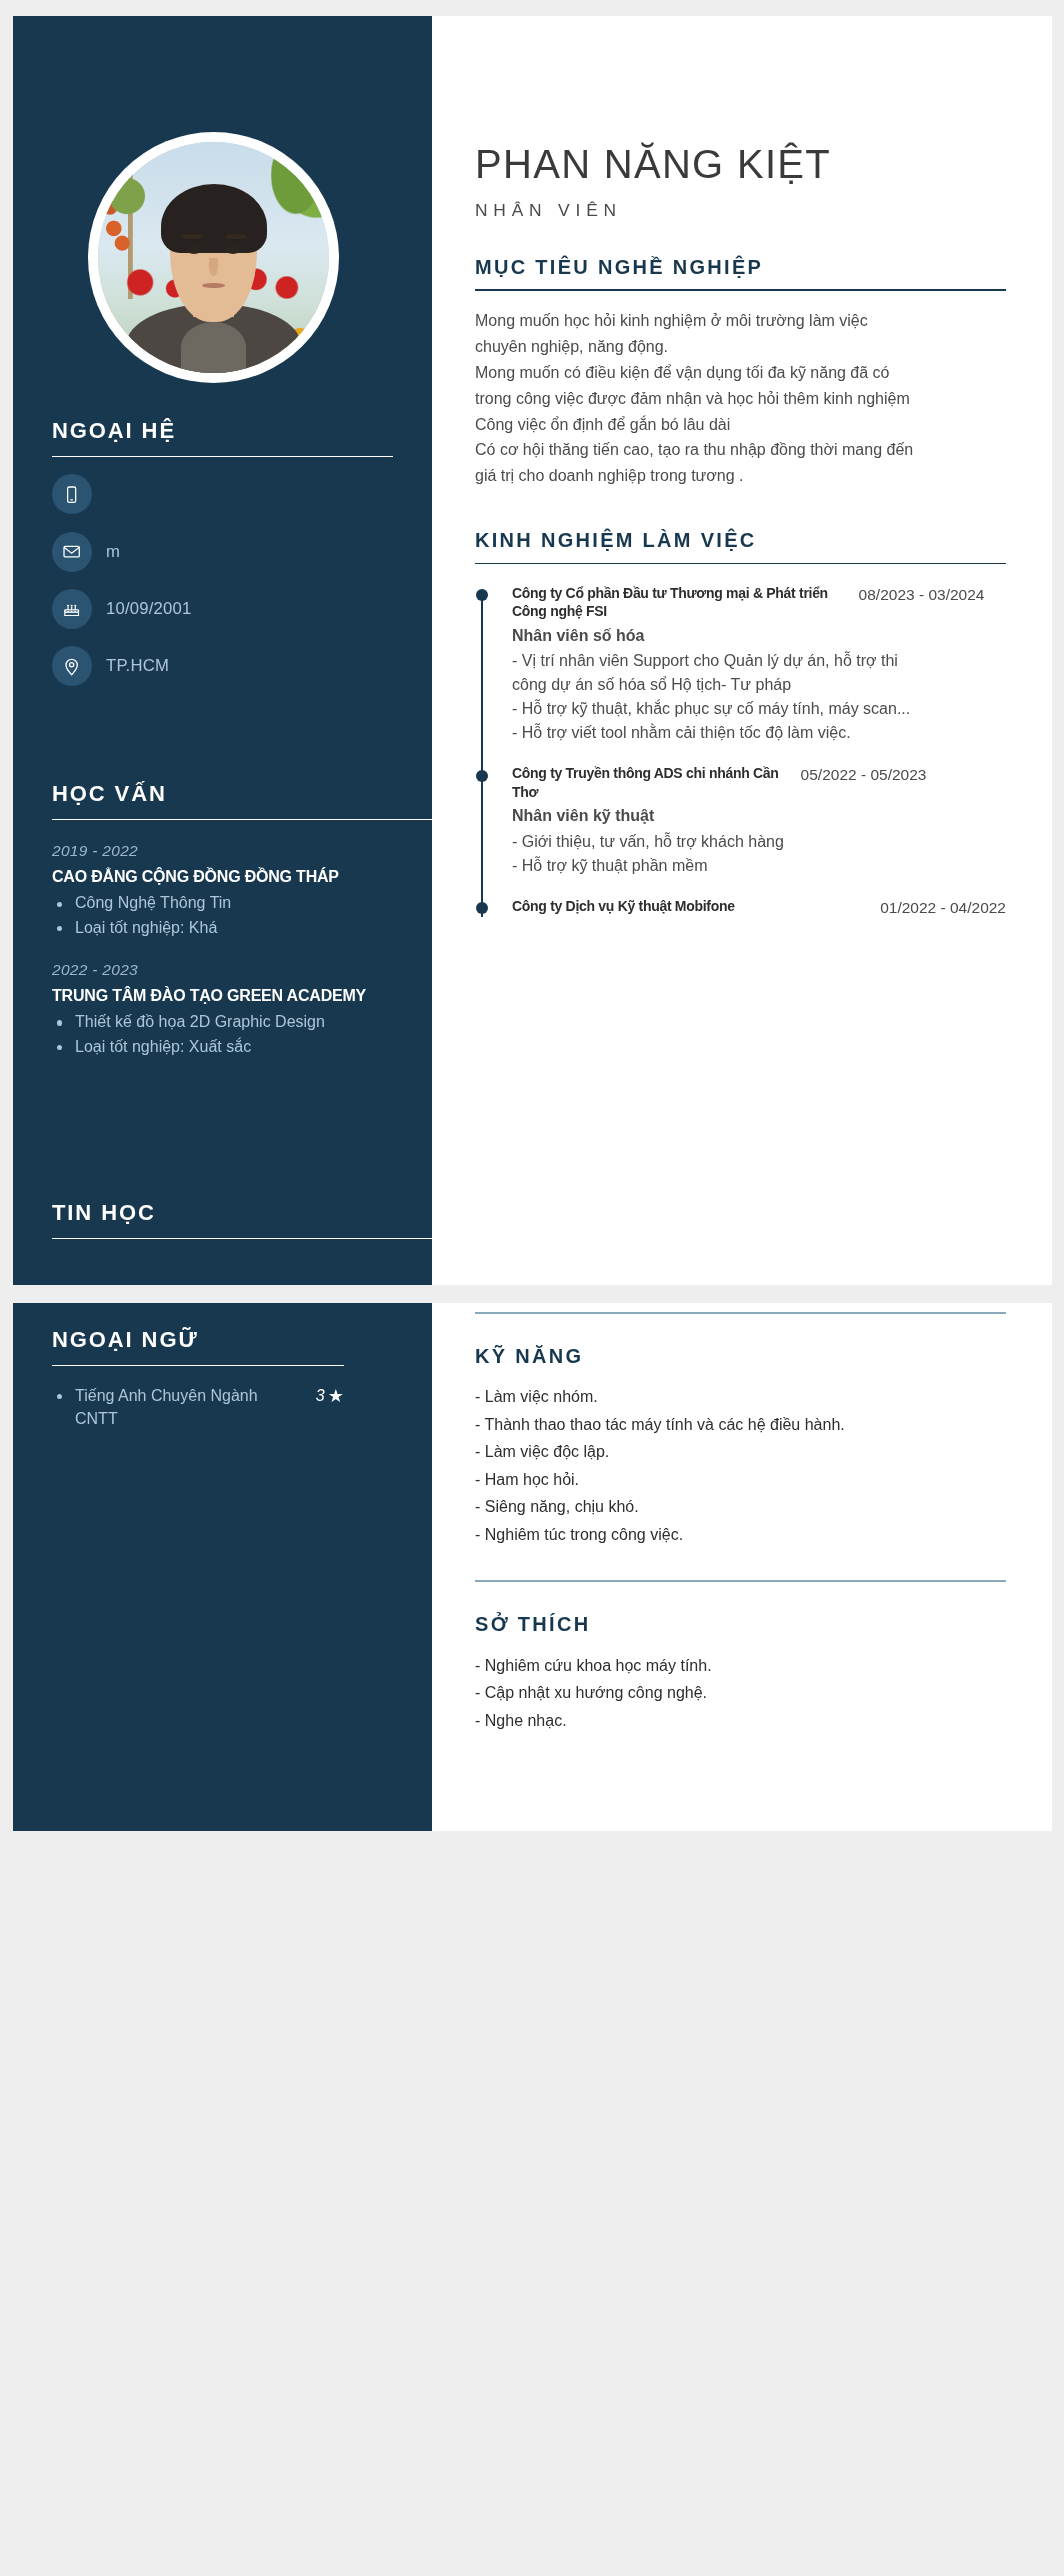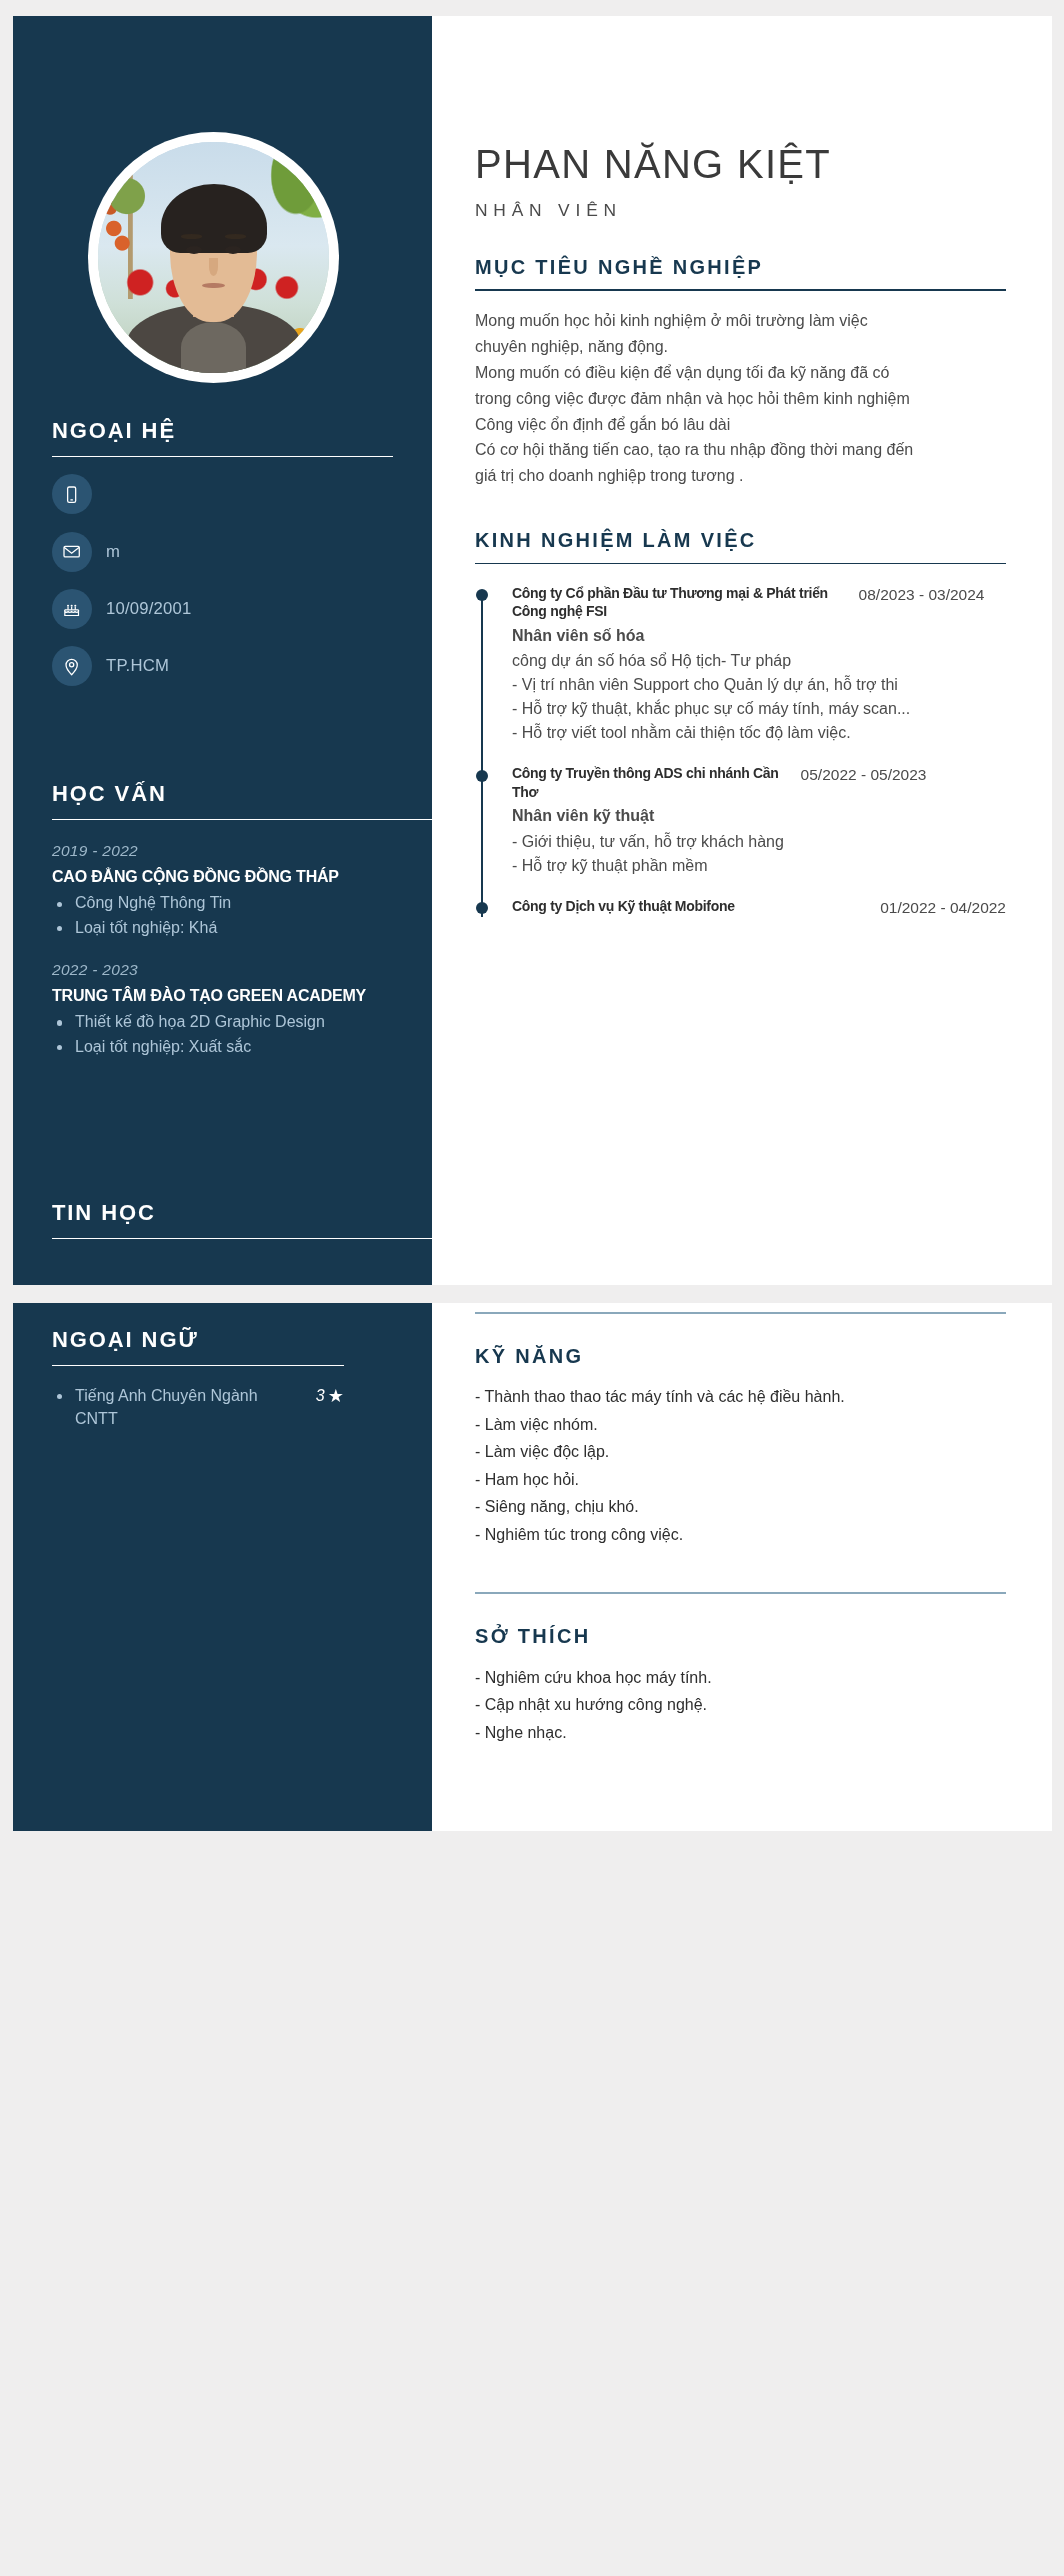--- a/index.html
+++ b/index.html
@@ -461,22 +461,22 @@
 
         <div class="timeline">
 
           <div class="job">
             <div class="job-head">
               <div class="job-company">Công ty Cổ phần Đầu tư Thương mại &amp; Phát triển Công nghệ FSI</div>
               <div class="job-dates">08/2023 - 03/2024</div>
             </div>
             <div class="job-title">Nhân viên số hóa</div>
             <div class="job-lines">
+              <div>- Vị trí nhân viên Support cho Quản lý dự án, hỗ trợ thi</div>
               <div>công dự án số hóa sổ Hộ tịch- Tư pháp</div>
-              <div>- Vị trí nhân viên Support cho Quản lý dự án, hỗ trợ thi</div>
               <div>- Hỗ trợ kỹ thuật, khắc phục sự cố máy tính, máy scan...</div>
               <div>- Hỗ trợ viết tool nhằm cải thiện tốc độ làm việc.</div>
             </div>
           </div>
 
           <div class="job">
             <div class="job-head">
               <div class="job-company" style="max-width:277px;">Công ty Truyền thông ADS chi nhánh Cần Thơ</div>
               <div class="job-dates">05/2022 - 05/2023</div>
             </div>
@@ -518,30 +518,30 @@
         </ul>
       </div>
     </div>
 
     <div class="main">
 
       <div style="padding-top:9px;">
         <div class="m-rule thin" style="margin-top:0;"></div>
         <div class="m-h" style="margin-top:31px;">KỸ NĂNG</div>
         <div class="list-lines">
+          <div>- Làm việc nhóm.</div>
           <div>- Thành thao thao tác máy tính và các hệ điều hành.</div>
-          <div>- Làm việc nhóm.</div>
           <div>- Làm việc độc lập.</div>
           <div>- Ham học hỏi.</div>
           <div>- Siêng năng, chịu khó.</div>
           <div>- Nghiêm túc trong công việc.</div>
         </div>
       </div>
 
-      <div style="margin-top:44px;">
+      <div style="margin-top:32px;">
         <div class="m-rule thin" style="margin-top:0;"></div>
         <div class="m-h" style="margin-top:31px;">SỞ THÍCH</div>
         <div class="list-lines">
           <div>- Nghiêm cứu khoa học máy tính.</div>
           <div>- Cập nhật xu hướng công nghệ.</div>
           <div>- Nghe nhạc.</div>
         </div>
       </div>
 
     </div>

